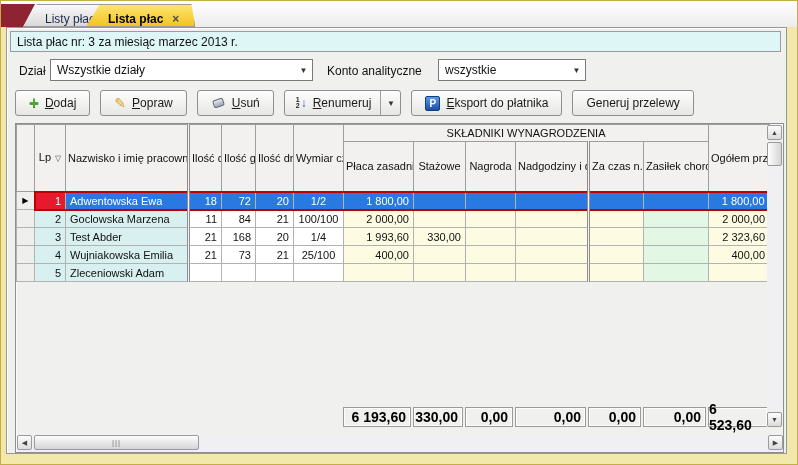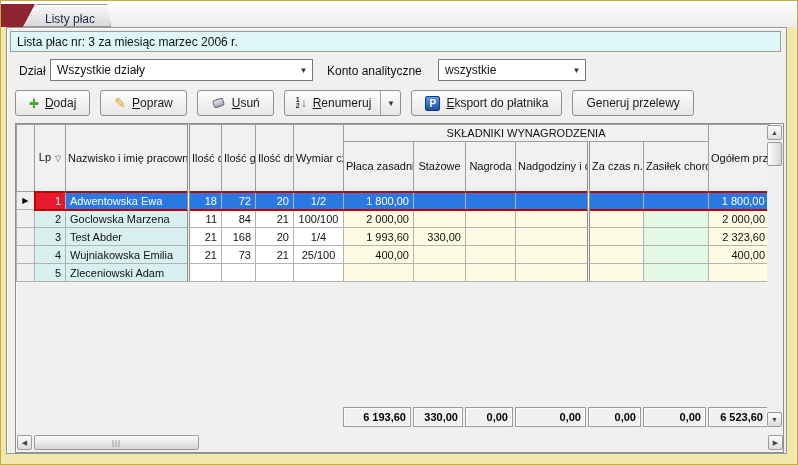--- a/index.html
+++ b/index.html
@@ -86,21 +86,21 @@
   tr.sel td.lastcell { border-right:2px solid #bb0000; }
   tr.sel td.selcell { background:#efefed; color:#000; border:1px solid #b2b2b2; }
 
   th.dbl, td.dbl { border-right:3px double #8f8f8f; }
   .sort { font-size:8px; color:#555; margin-left:4px; }
 
   
   .summary { position:absolute; left:0; bottom:24px; width:752px; height:22px; display:flex;
              padding-left:327px; gap:2px; align-items:center; }
   .sumbox { height:20px; background:#f0f0ee; border:1px solid #9a9a9a; box-shadow:inset 0 0 0 1px #fdfdfd;
-            font-size:11px; font-weight:bold; color:#000; display:flex; align-items:center;
+            font-size:14px; font-weight:bold; color:#000; display:flex; align-items:center;
             justify-content:flex-end; padding-right:4px; }
 
   
   .vscroll { position:absolute; right:1px; top:1px; width:15px; height:302px; background:#f0f0f2; }
   .vscroll .sbtn { position:absolute; left:0; width:15px; height:15px; background:linear-gradient(#fdfdfd,#dcdcdc);
                    border:1px solid #9a9a9a; border-radius:2px; font-size:7px; color:#444;
                    display:flex; align-items:center; justify-content:center; }
   .vscroll .up { top:0; } .vscroll .dn { bottom:0; }
   .vscroll .thumb { position:absolute; left:0; top:17px; width:15px; height:24px;
                     background:linear-gradient(90deg,#fdfdfd,#d5d5d5); border:1px solid #9a9a9a; border-radius:2px; }
@@ -114,25 +114,29 @@
                     display:flex; align-items:center; justify-content:center; font-size:8px; color:#777; letter-spacing:1px; }
 </style>
 </head>
 <body>
 
 <div class="tab-strip">
   <div class="wedge"></div>
   <div class="tab" style="left:22px;">
     <span>Listy płac</span>
   </div>
+  <div class="tab active" style="left:85px;">
+    <span>Lista płac</span>
+    <span class="close">×</span>
+  </div>
 </div>
 
 <div class="panel">
 
-  <div class="title-bar">Lista płac nr: 3 za miesiąc marzec 2006 r.</div>
+  <div class="title-bar">Lista płac nr: 3 za miesiąc marzec 2013 r.</div>
 
   <span class="filter-label" style="left:12px;">Dział</span>
   <div class="combo" style="left:43px; width:263px;gap:35px;">
     <span>Wszystkie działy</span>
     <span class="arrow">▼</span>
   </div>
   <span class="filter-label" style="left:320px;">Konto analityczne</span>
   <div class="combo" style="left:431px; width:148px;">
     <span>wszystkie</span>
     <span class="arrow">▼</span>

